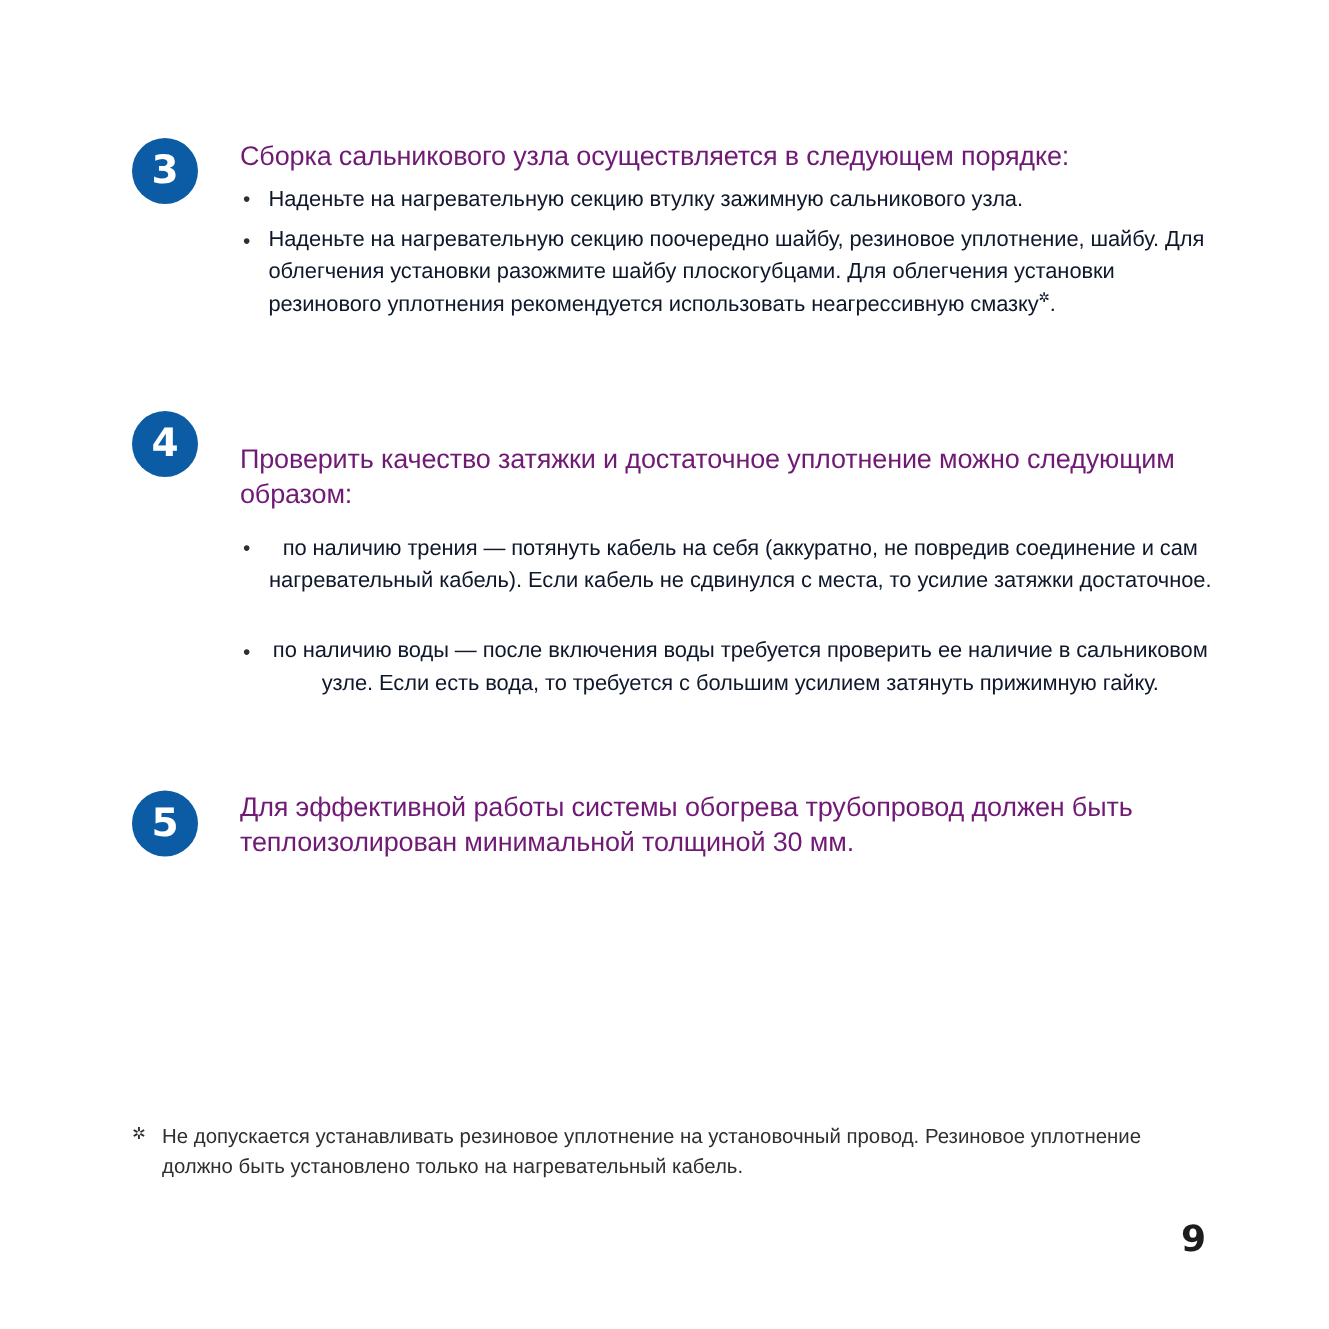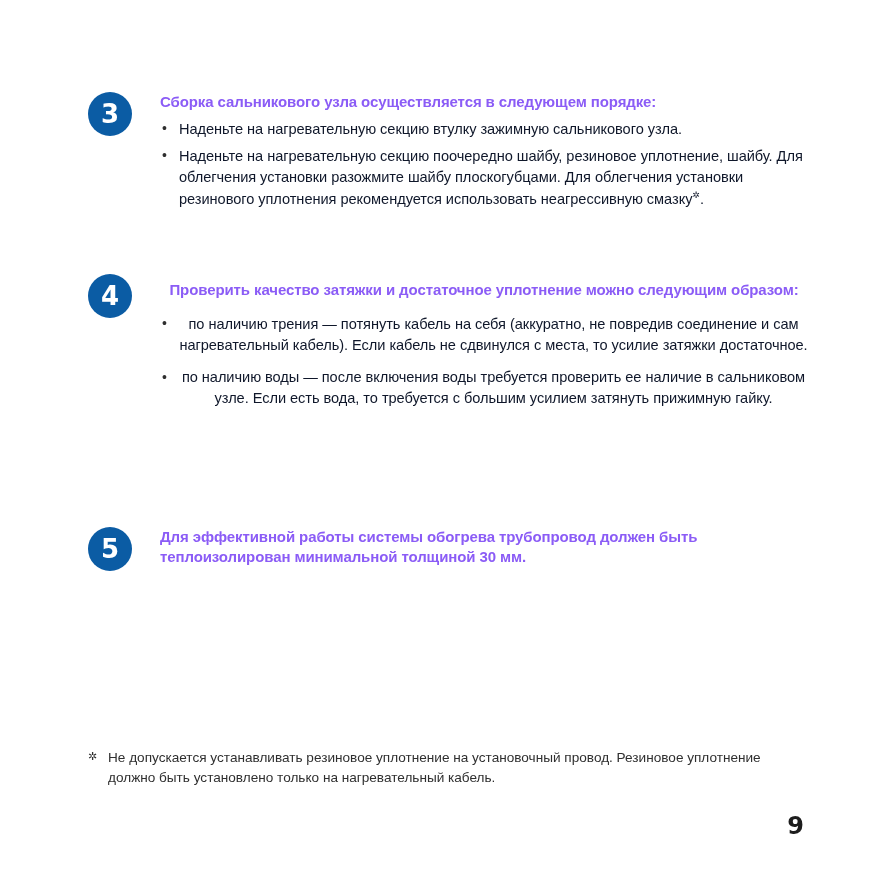--- a/index.html
+++ b/index.html
@@ -47,34 +47,32 @@
     line-height: 44px;
     text-align: center;
     user-select: none;
   }
 
   .step-body {
     margin-left: 72px;
   }
 
   .lead {
-    font-size: 15px;
+    font-size: 18px;
     line-height: 1.38;
-    color: #8b5cf6;
+    color: #701a75;
     margin: 0 0 6px 0;
     letter-spacing: -0.1px;
-    font-weight: bold;
   }
   .lead.tight {
     line-height: 1.3;
   }
   .lead.second {
-    margin-top: 6px;
+    margin-top: 21px;
     margin-bottom: 0;
-    text-align: center;
   }
 
   ul.bullets {
     list-style: none;
     margin: 0;
     padding: 0;
   }
   ul.bullets > li {
     position: relative;
     padding-left: 19px;
@@ -152,21 +150,21 @@
       </ul>
     </div>
   </section>
 
   <section class="step" style="top:274px;">
     <div class="badge">4</div>
     <div class="step-body">
       <p class="lead tight second">Проверить качество затяжки и достаточное уплотнение можно следующим образом:</p>
       <ul class="bullets" style="margin-top:14px;text-align:center;">
         <li><span>по наличию трения — потянуть кабель на себя (аккуратно, не повредив соединение и сам нагревательный кабель). Если кабель не сдвинулся с места, то усилие затяжки достаточное.</span></li>
-        <li style="margin-top:11px;"><span>по наличию воды — после включения воды требуется проверить ее наличие в сальниковом узле. Если есть вода, то требуется с большим усилием затянуть прижимную гайку.</span></li>
+        <li style="margin-top:26px;"><span>по наличию воды — после включения воды требуется проверить ее наличие в сальниковом узле. Если есть вода, то требуется с большим усилием затянуть прижимную гайку.</span></li>
       </ul>
     </div>
   </section>
 
   <section class="step" style="top:527px;">
     <div class="badge">5</div>
     <div class="step-body">
       <p class="lead tight">Для эффективной работы системы обогрева трубопровод должен быть теплоизолирован минимальной толщиной 30 мм.</p>
     </div>
   </section>

